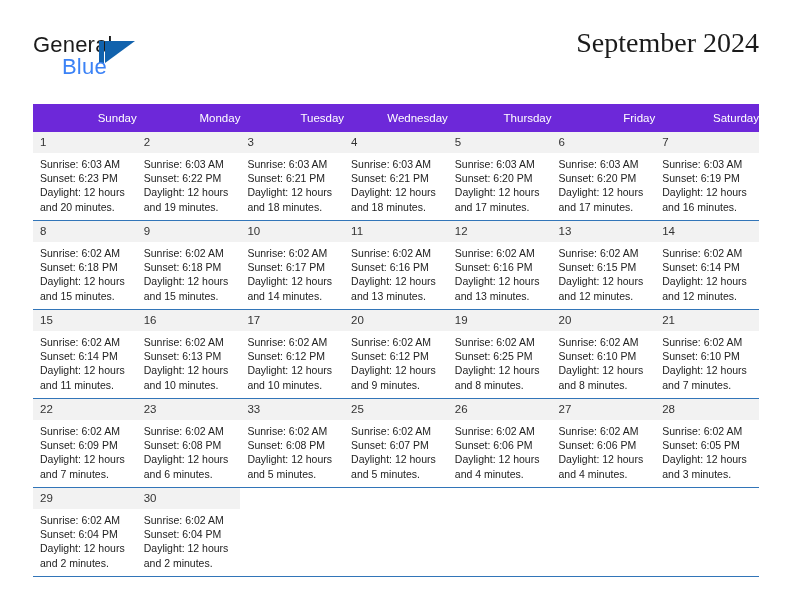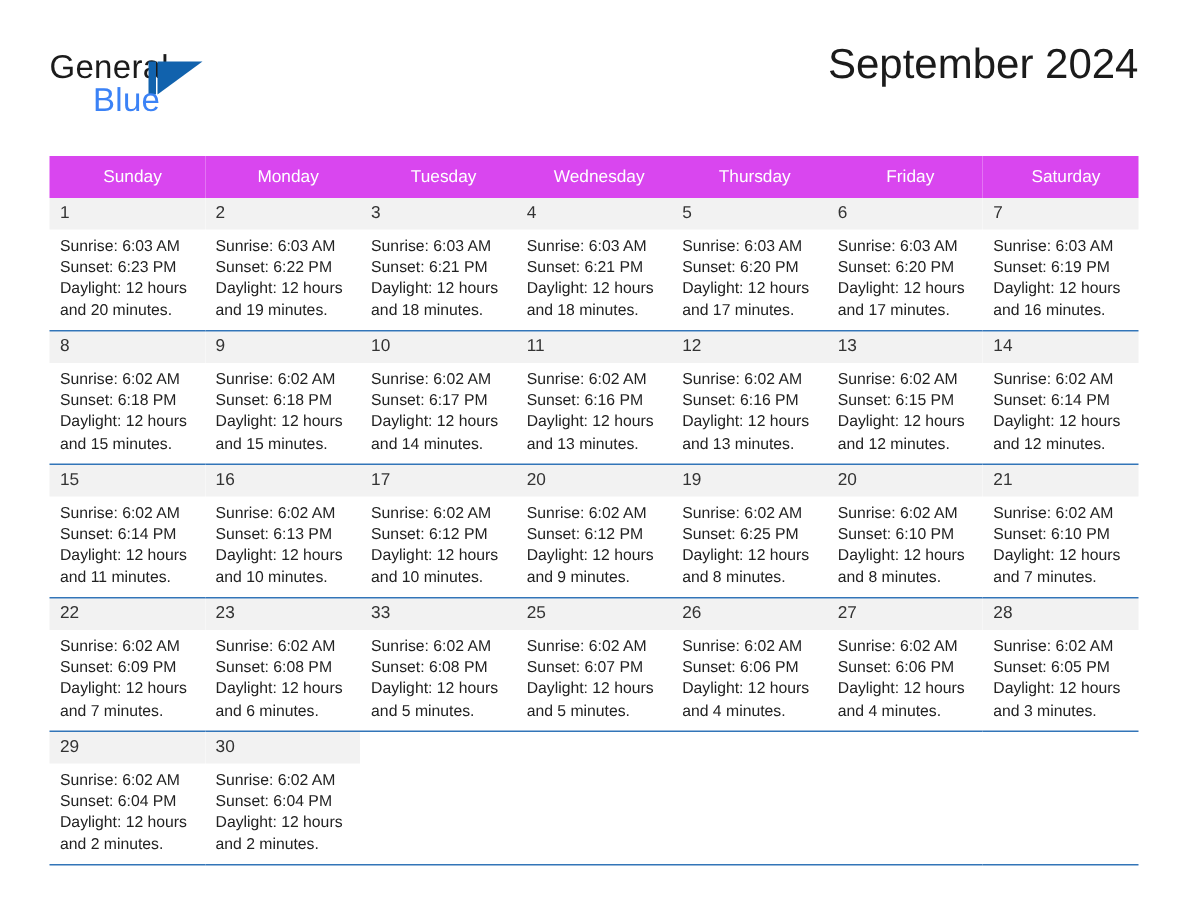--- a/index.html
+++ b/index.html
@@ -72,20 +72,21 @@
     height: 0;
     border-left: 30px solid #1162ad;
     border-bottom: 22px solid transparent;
   }
 
   .title-block {
     position: absolute;
     right: 0;
     top: 0;
     text-align: center;
+    font-family: Liberation Serif, serif;
   }
   .cal-title {
     font-size: 28px;
     font-weight: normal;
     color: #1b1b1b;
     line-height: 34px;
     white-space: nowrap;
   }
   .cal-subtitle {
     font-size: 14px;
@@ -100,25 +101,25 @@
   .calendar {
     position: absolute;
     left: 33px;
     top: 104px;
     width: 726px;
     border-collapse: collapse;
     table-layout: fixed;
   }
 
   .calendar th {
-    background: #d946ef;
+    background: #6d28d9;
     color: #ffffff;
     font-size: 11.5px;
     font-weight: normal;
-    text-align: center;
+    text-align: right;
     padding: 5px 0 5px 7px;
     height: 18px;
     border: none;
   }
 
   .calendar td {
     vertical-align: top;
     padding: 0;
     border: none;
     border-bottom: 1px solid #3275b8;

